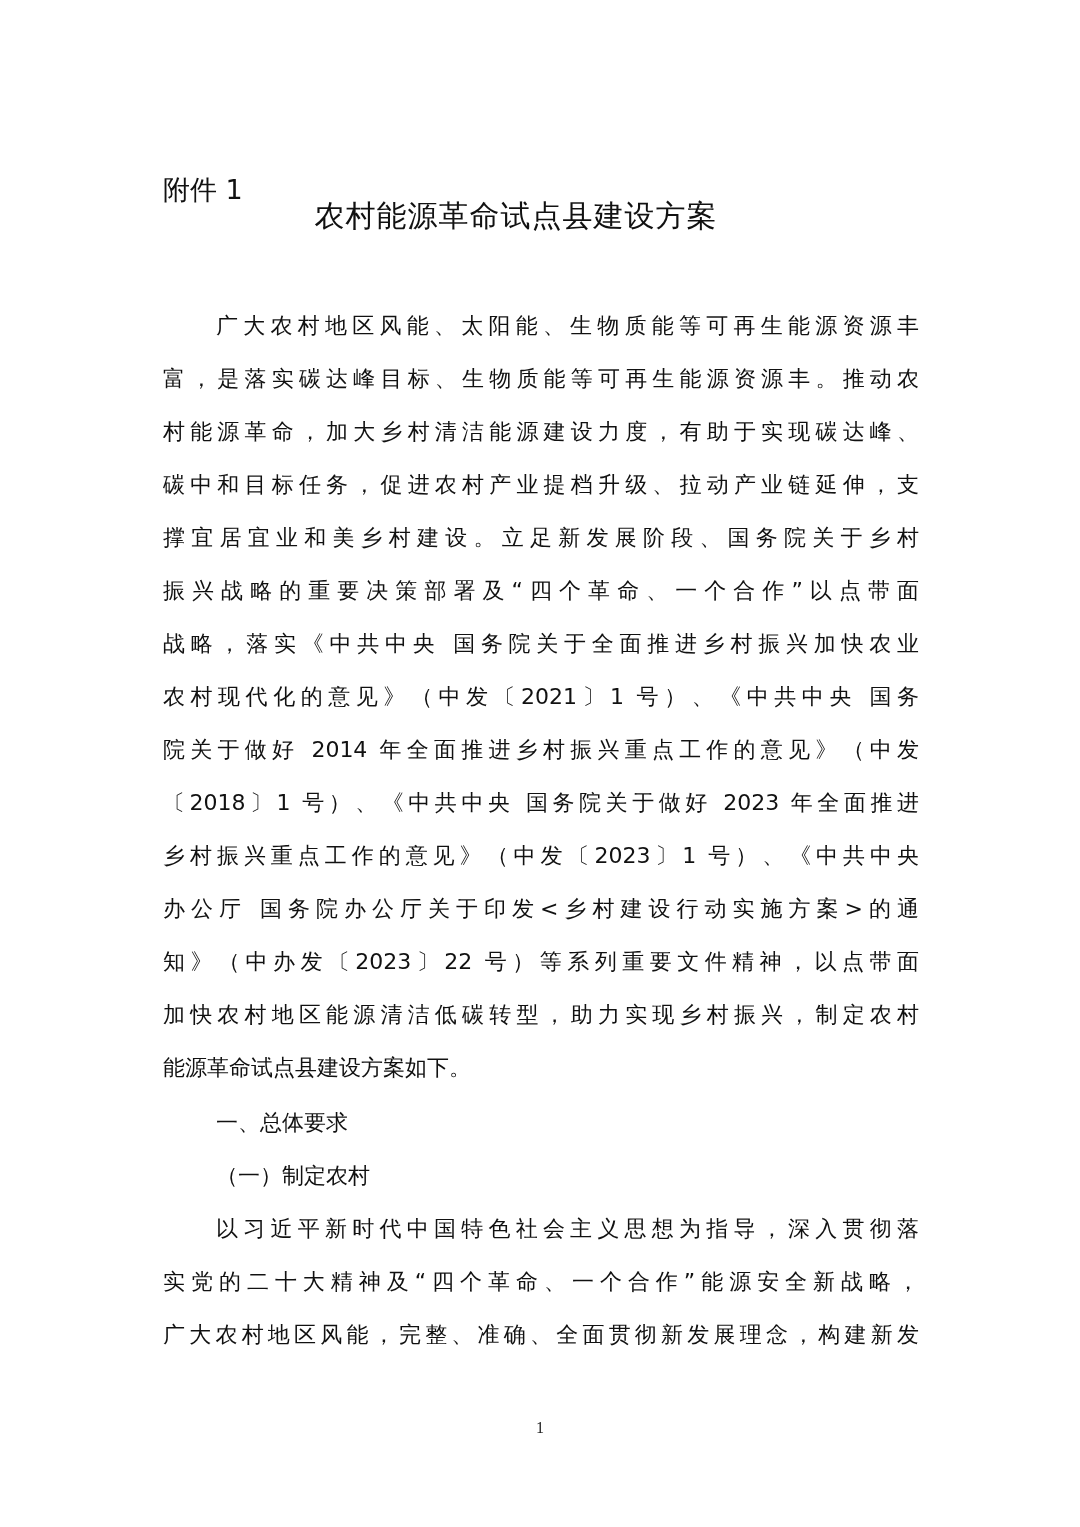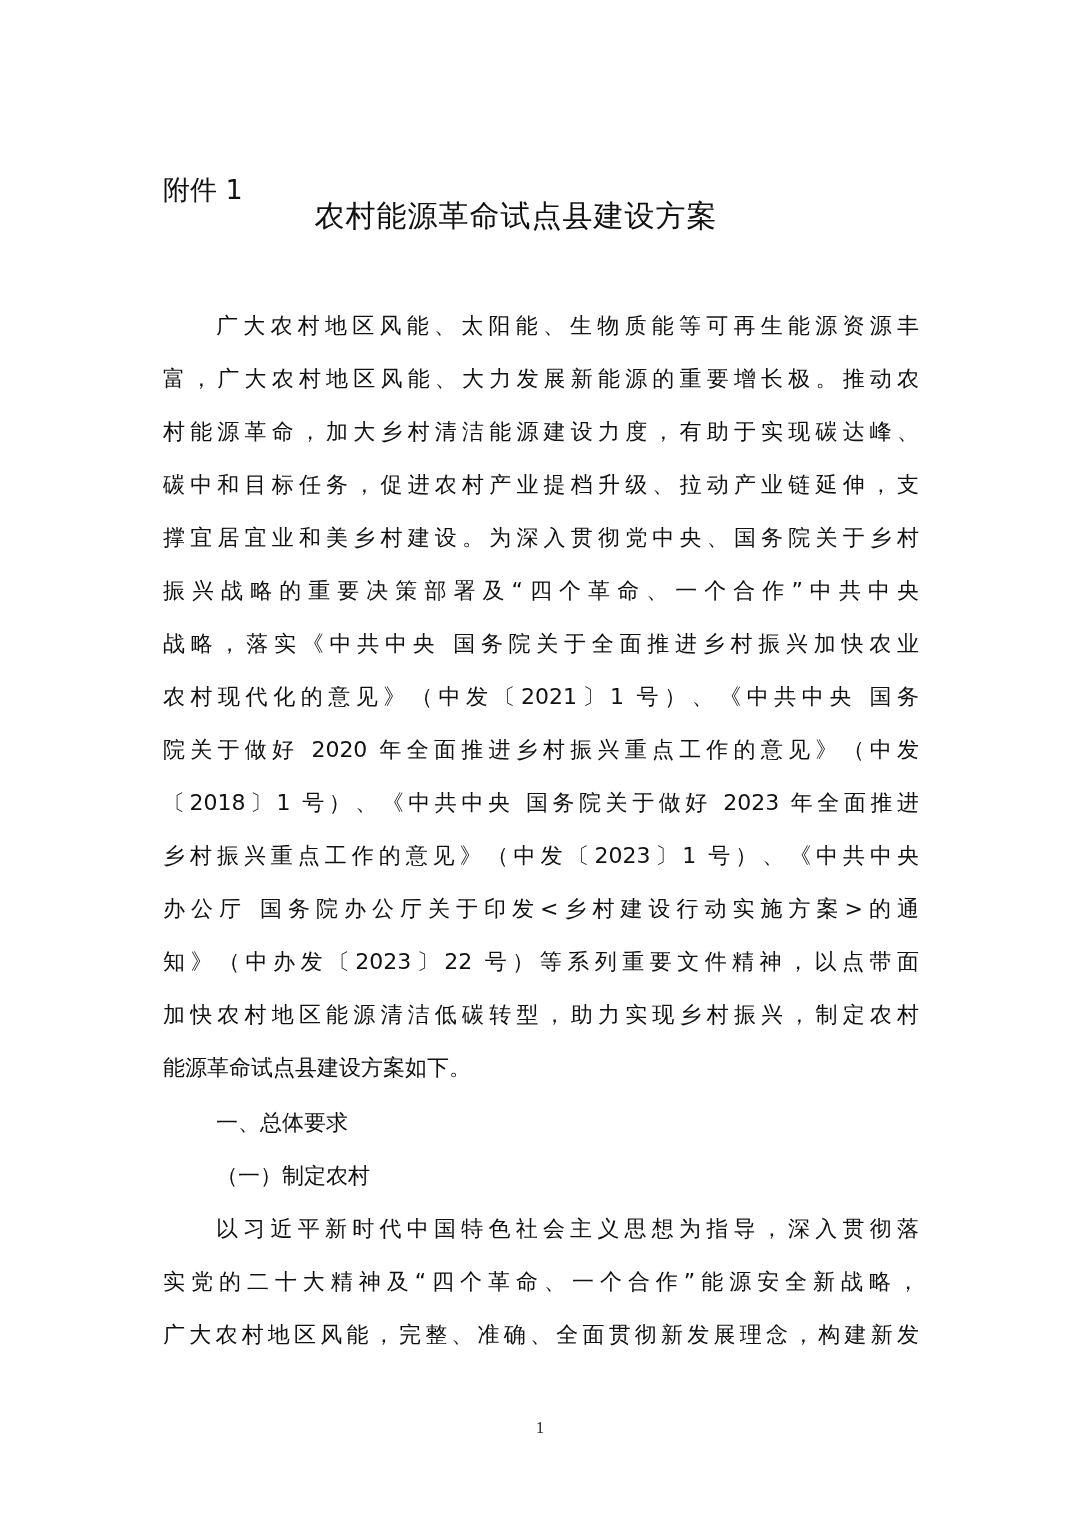--- a/index.html
+++ b/index.html
@@ -77,28 +77,28 @@
 <body>
 
 <div class="page">
 
   <div class="attachment-label">附件 1</div>
 
   <div class="doc-title">农村能源革命试点县建设方案</div>
 
   <div class="body-text">
     <div class="line indent" style="top:308px">广大农村地区风能、太阳能、生物质能等可再生能源资源丰</div>
-    <div class="line" style="top:361px">富，广大农村地区风能、大力发展新能源的重要增长极。推动农</div>
+    <div class="line" style="top:361px">富，是落实碳达峰目标、生物质能等可再生能源资源丰。推动农</div>
     <div class="line" style="top:414px">村能源革命，加大乡村清洁能源建设力度，有助于实现碳达峰、</div>
     <div class="line" style="top:467px">碳中和目标任务，促进农村产业提档升级、拉动产业链延伸，支</div>
-    <div class="line" style="top:520px">撑宜居宜业和美乡村建设。为深入贯彻党中央、国务院关于乡村</div>
-    <div class="line" style="top:573px">振兴战略的重要决策部署及“四个革命、一个合作”中共中央</div>
+    <div class="line" style="top:520px">撑宜居宜业和美乡村建设。立足新发展阶段、国务院关于乡村</div>
+    <div class="line" style="top:573px">振兴战略的重要决策部署及“四个革命、一个合作”以点带面</div>
     <div class="line" style="top:626px">战略，落实《中共中央 国务院关于全面推进乡村振兴加快农业</div>
     <div class="line" style="top:679px">农村现代化的意见》（中发〔2021〕1 号）、《中共中央 国务</div>
-    <div class="line" style="top:732px">院关于做好 2020 年全面推进乡村振兴重点工作的意见》（中发</div>
+    <div class="line" style="top:732px">院关于做好 2014 年全面推进乡村振兴重点工作的意见》（中发</div>
     <div class="line" style="top:785px">〔2018〕1 号）、《中共中央 国务院关于做好 2023 年全面推进</div>
     <div class="line" style="top:838px">乡村振兴重点工作的意见》（中发〔2023〕1 号）、《中共中央</div>
     <div class="line" style="top:891px">办公厅 国务院办公厅关于印发&lt;乡村建设行动实施方案&gt;的通</div>
     <div class="line" style="top:944px">知》（中办发〔2023〕22 号）等系列重要文件精神，以点带面</div>
     <div class="line" style="top:997px">加快农村地区能源清洁低碳转型，助力实现乡村振兴，制定农村</div>
     <div class="line last" style="top:1050px">能源革命试点县建设方案如下。</div>
 
     <div class="line heading1" style="top:1105px">一、总体要求</div>
     <div class="line heading2" style="top:1158px">（一）制定农村</div>
 

